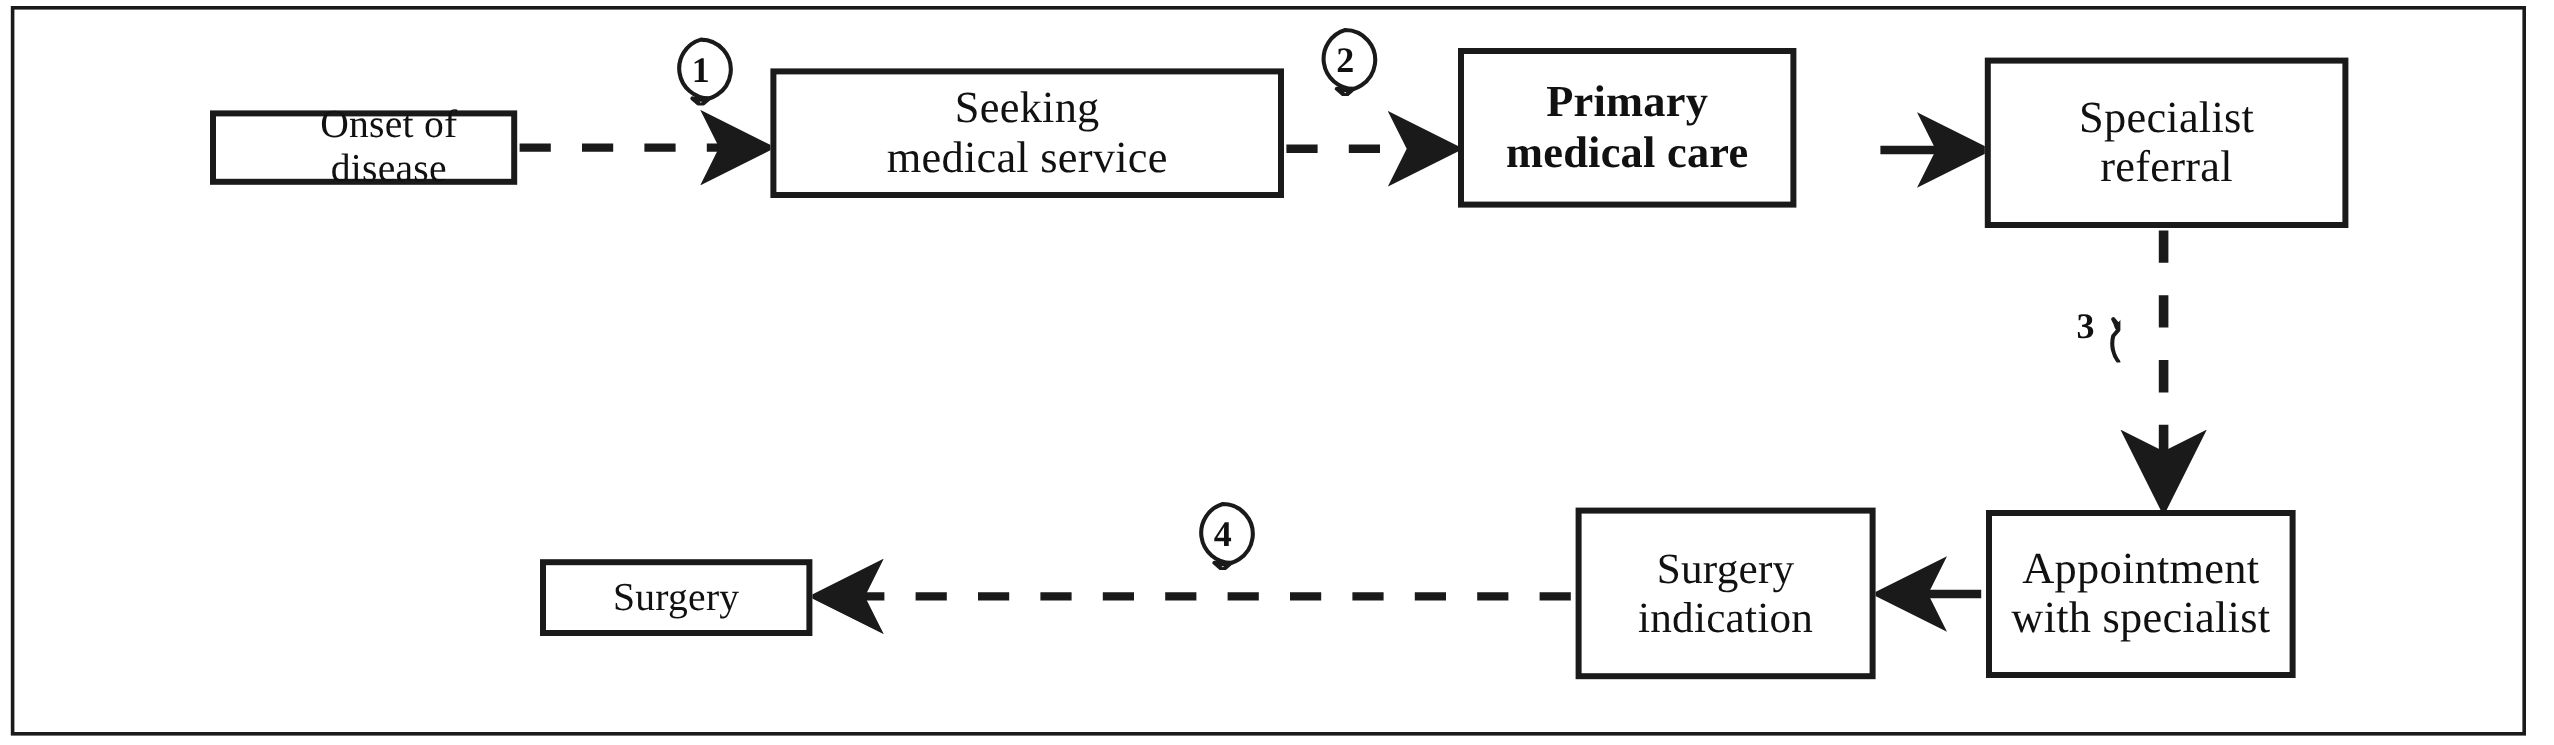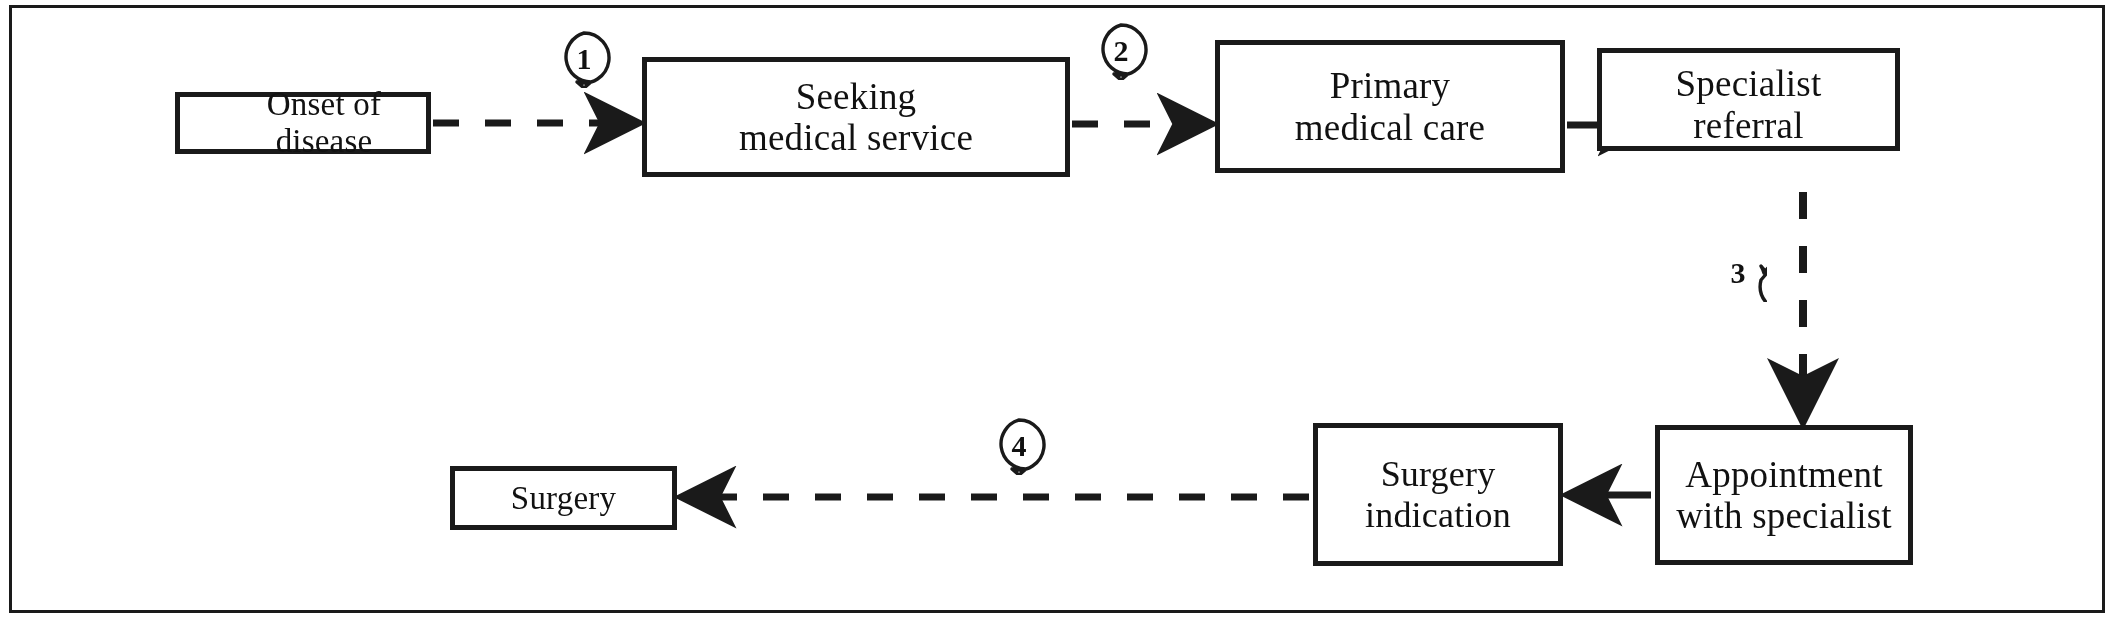--- a/index.html
+++ b/index.html
@@ -38,23 +38,23 @@
     text-align: center;
     color: #111111;
     line-height: 1.12;
     letter-spacing: .2px;
   }
   .node .label {
     display: block;
     white-space: pre-line;
   }
   .n-onset     { left:175px;  top:92px;  width:256px; height:62px;  font-size:33px;padding-left:42px; }
-  .n-seeking   { left:642px;  top:57px;  width:428px; height:120px; font-size:37px; }
-  .n-primary   { left:1215px; top:40px;  width:350px; height:133px; font-size:37px; }
-  .n-referral  { left:1597px; top:48px;  width:303px; height:103px; font-size:37px;align-items:flex-end; }
+  .n-seeking   { left:642px;  top:57px;  width:428px; height:108px; font-size:37px; }
+  .n-primary   { left:1215px; top:40px;  width:282px; height:133px; font-size:37px;font-weight:bold; }
+  .n-referral  { left:1654px; top:48px;  width:303px; height:142px; font-size:37px; }
   .n-appoint   { left:1655px; top:425px; width:258px; height:140px; font-size:37px; }
   .n-indicat   { left:1313px; top:423px; width:250px; height:143px; font-size:36px; }
   .n-surgery   { left:450px;  top:466px; width:227px; height:64px;  font-size:33px; }
 
   
   .wires {
     position: absolute;
     left: 0; top: 0;
     width: 2128px;
     height: 621px;

